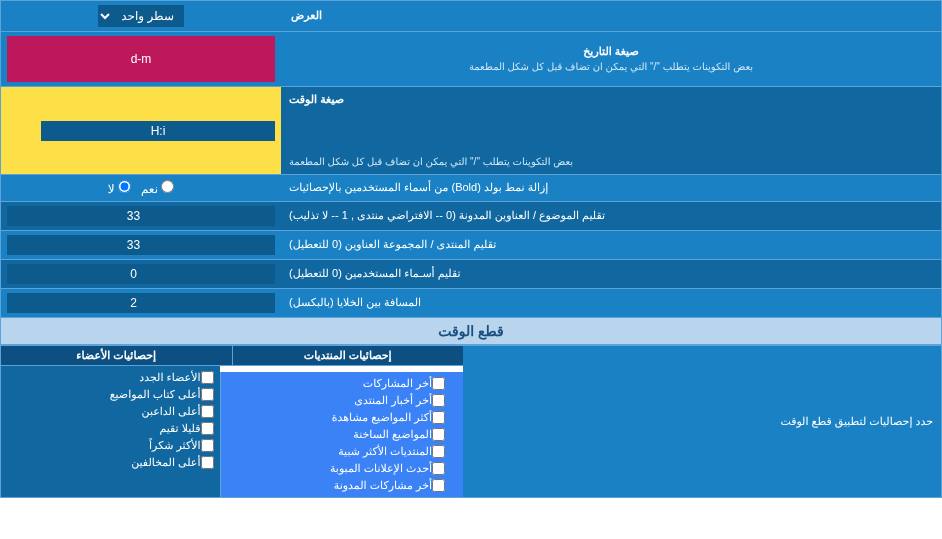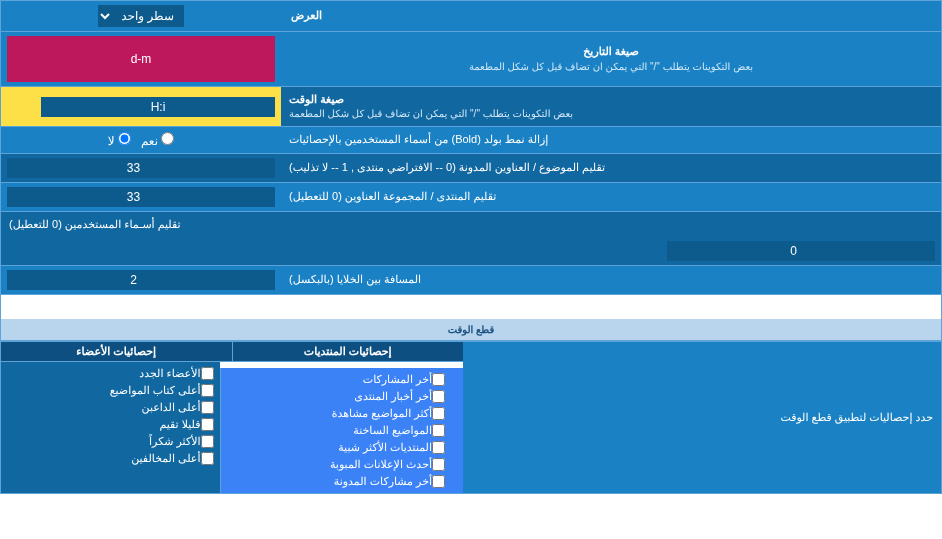--- a/index.html
+++ b/index.html
@@ -21,20 +21,21 @@
       display: flex;
       align-items: center;
       justify-content: flex-end;
       text-align: right;
       flex: 1;
       font-size: 11px;
       line-height: 1.4;
     }
     .label-cell.dark {
       background: #1167a0;
+      gap: 48px;
     }
     .input-cell {
       background: #1a82c4;
       display: flex;
       align-items: center;
       justify-content: center;
       padding: 4px 6px;
       width: 280px;
       min-width: 280px;
     }
@@ -61,28 +62,27 @@
       direction: rtl;
       color: #fff;
       font-size: 12px;
     }
     .radio-cell label { cursor: pointer; }
     .section-header {
       background: #b8d5ed;
       color: #1a5080;
       text-align: center;
       font-weight: bold;
-      font-size: 10px;
+      font-size: 14px;
       padding: 5px 8px;
       border-bottom: 1px solid #5ba3d9;
       width: 100%;
       display: flex;
       align-items: center;
       justify-content: center;
-      margin-top: 24px;
     }
     .checkbox-row {
       display: flex;
       align-items: center;
       gap: 0;
       padding: 2px 0;
       color: #fff;
       font-size: 11px;
       direction: rtl;
     }
@@ -165,21 +165,21 @@
 
   <div class="row" style="align-items:stretch; background:#1a82c4;">
     <div class="label-cell">
       <span>تقليم المنتدى / المجموعة العناوين (0 للتعطيل)</span>
     </div>
     <div class="input-cell">
       <input type="number" value="33" style="background: rgb(13, 90, 140); color: rgb(255, 255, 255); border: none; padding: 3px 6px; font-size: 12px; text-align: center; width: 100%;">
     </div>
   </div>
 
-  <div class="row" style="align-items:stretch; background:#1167a0;flex-direction:column;">
+  <div class="row" style="align-items:stretch; background:#1167a0;">
     <div class="label-cell dark">
       <span>تقليم أسـماء المستخدمين (0 للتعطيل)</span>
     </div>
     <div class="input-cell" style="background:#1167a0;">
       <input type="number" value="0" style="background: rgb(13, 90, 140); color: rgb(255, 255, 255); border: none; padding: 3px 6px; font-size: 12px; text-align: center; width: 100%;">
     </div>
   </div>
 
   <div class="row" style="align-items:stretch; background:#1a82c4;">
     <div class="label-cell">

